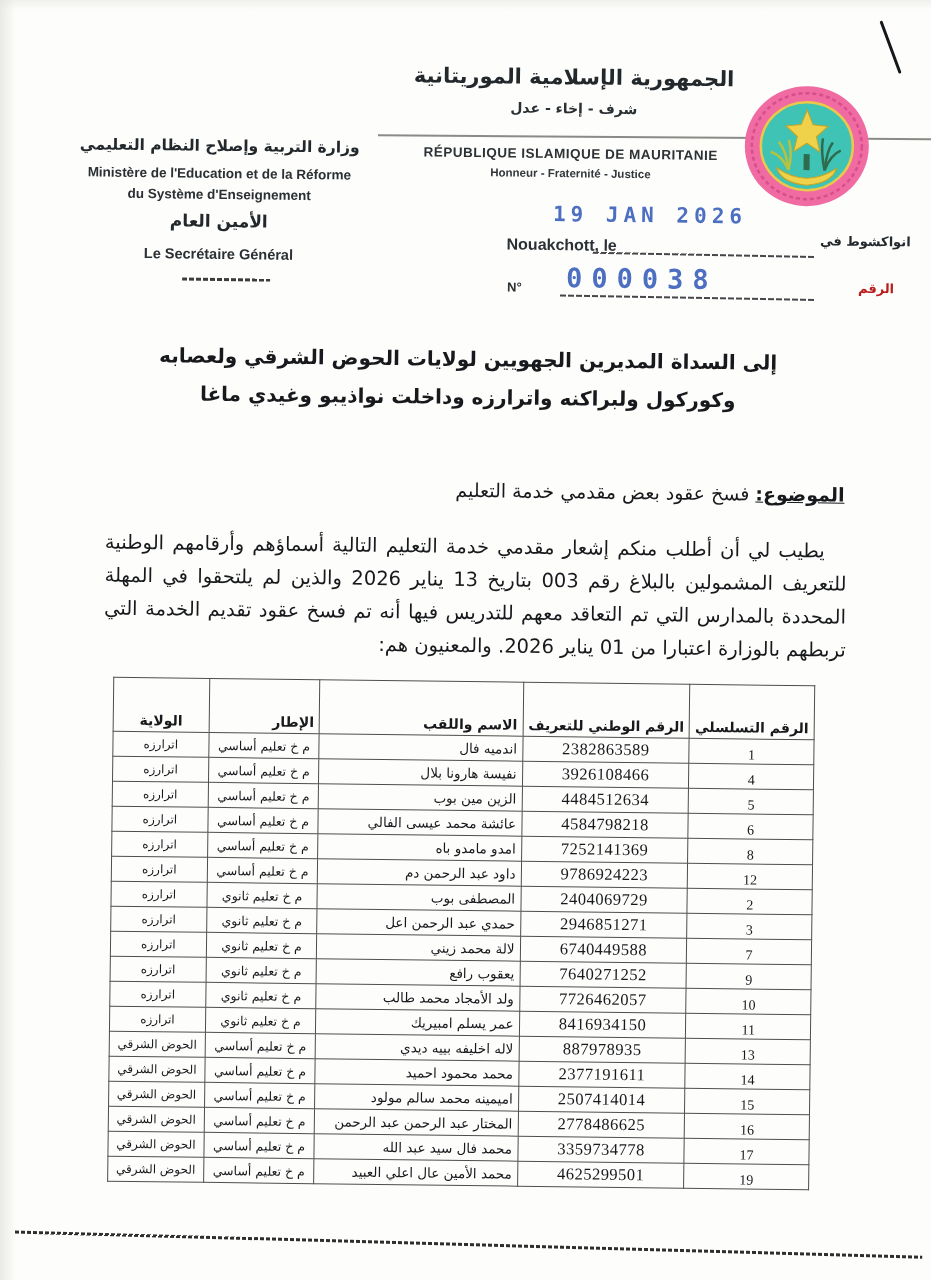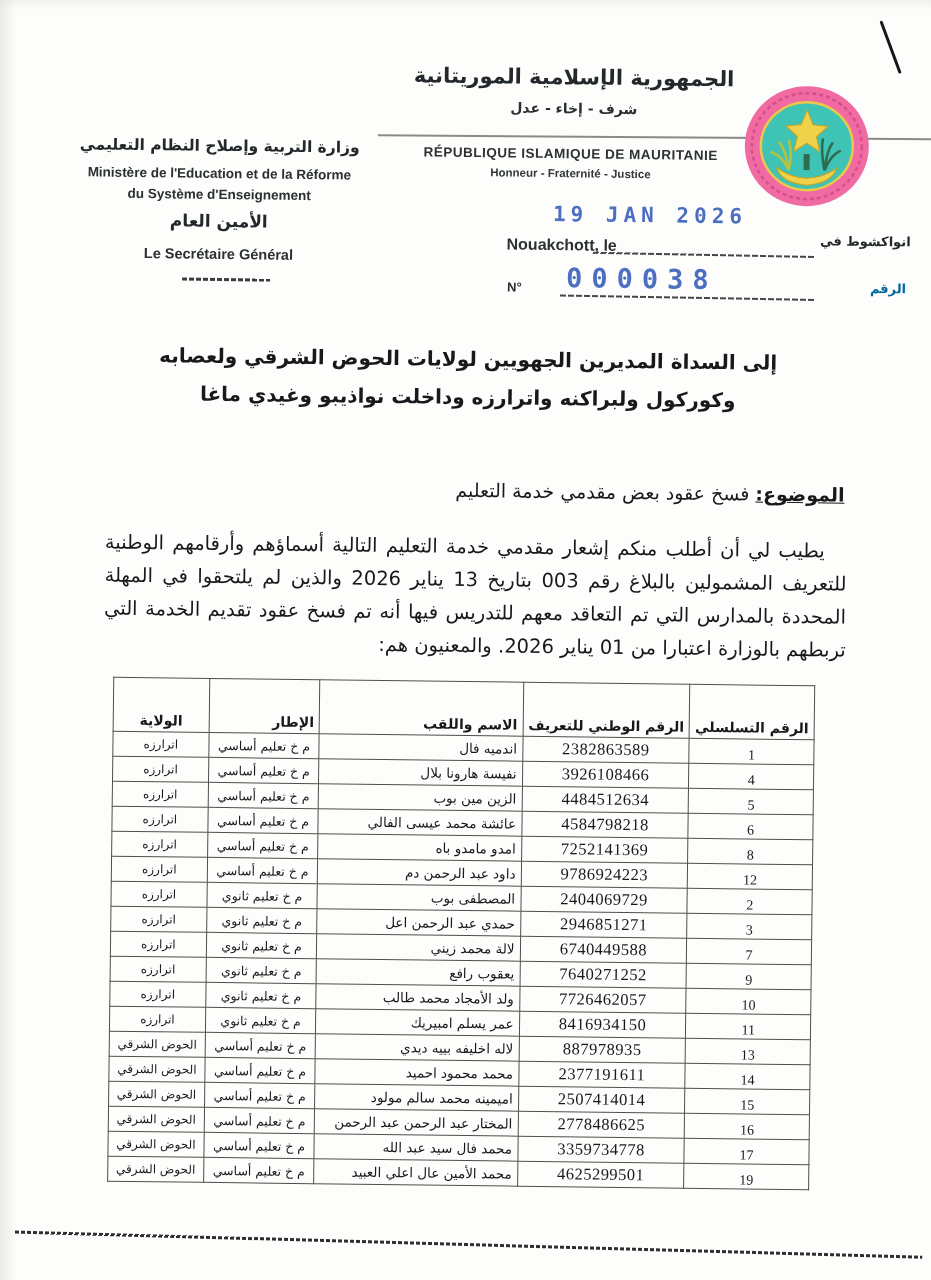--- a/index.html
+++ b/index.html
@@ -38,21 +38,21 @@
     color:#3f63bd;font-family:"DejaVu Sans Mono",monospace;opacity:.92;}
   .place-fr{top:235px;left:502px;font-size:16px;font-weight:bold;color:#2b3034;}
   .place-line{top:251px;left:588px;width:222px;height:2px;
     background:repeating-linear-gradient(90deg,#45454a 0 6px,rgba(0,0,0,0) 6px 8px);transform:rotate(.4deg);}
   .place-ar{top:229px;left:814px;width:92px;font-size:13px;font-weight:bold;text-align:right;color:#23282c;}
   .num-fr{top:279px;left:503px;font-size:13px;font-weight:bold;color:#2b3034;}
   .num-stamp{top:261px;left:562px;font-size:27px;font-weight:bold;letter-spacing:9px;
     color:#3f63bd;font-family:"DejaVu Sans Mono",monospace;opacity:.92;}
   .num-line{top:294px;left:556px;width:256px;height:2px;
     background:repeating-linear-gradient(90deg,#45454a 0 6px,rgba(0,0,0,0) 6px 8px);transform:rotate(.3deg);}
-  .num-ar{top:276px;left:842px;width:60px;font-size:13px;font-weight:bold;text-align:right;color:#0369a1;}
+  .num-ar{top:276px;left:842px;width:60px;font-size:13px;font-weight:bold;text-align:center;color:#b91c1c;}
 
   .pen-stroke{top:14px;left:882px;width:3px;height:56px;background:#15181b;transform:rotate(-21deg);border-radius:2px;}
 
   
   .recipient{top:340px;left:110px;width:710px;text-align:center;font-size:20px;font-weight:bold;line-height:38px;color:#17191c;}
   .subject{top:479px;left:95px;width:748px;text-align:right;font-size:19px;color:#17191c;}
   .subject .lbl{font-weight:bold;text-decoration:underline;}
   .body-par{top:530px;left:104px;width:742px;text-align:justify;font-size:19.5px;line-height:33px;color:#17191c;text-indent:22px;}
 
   

